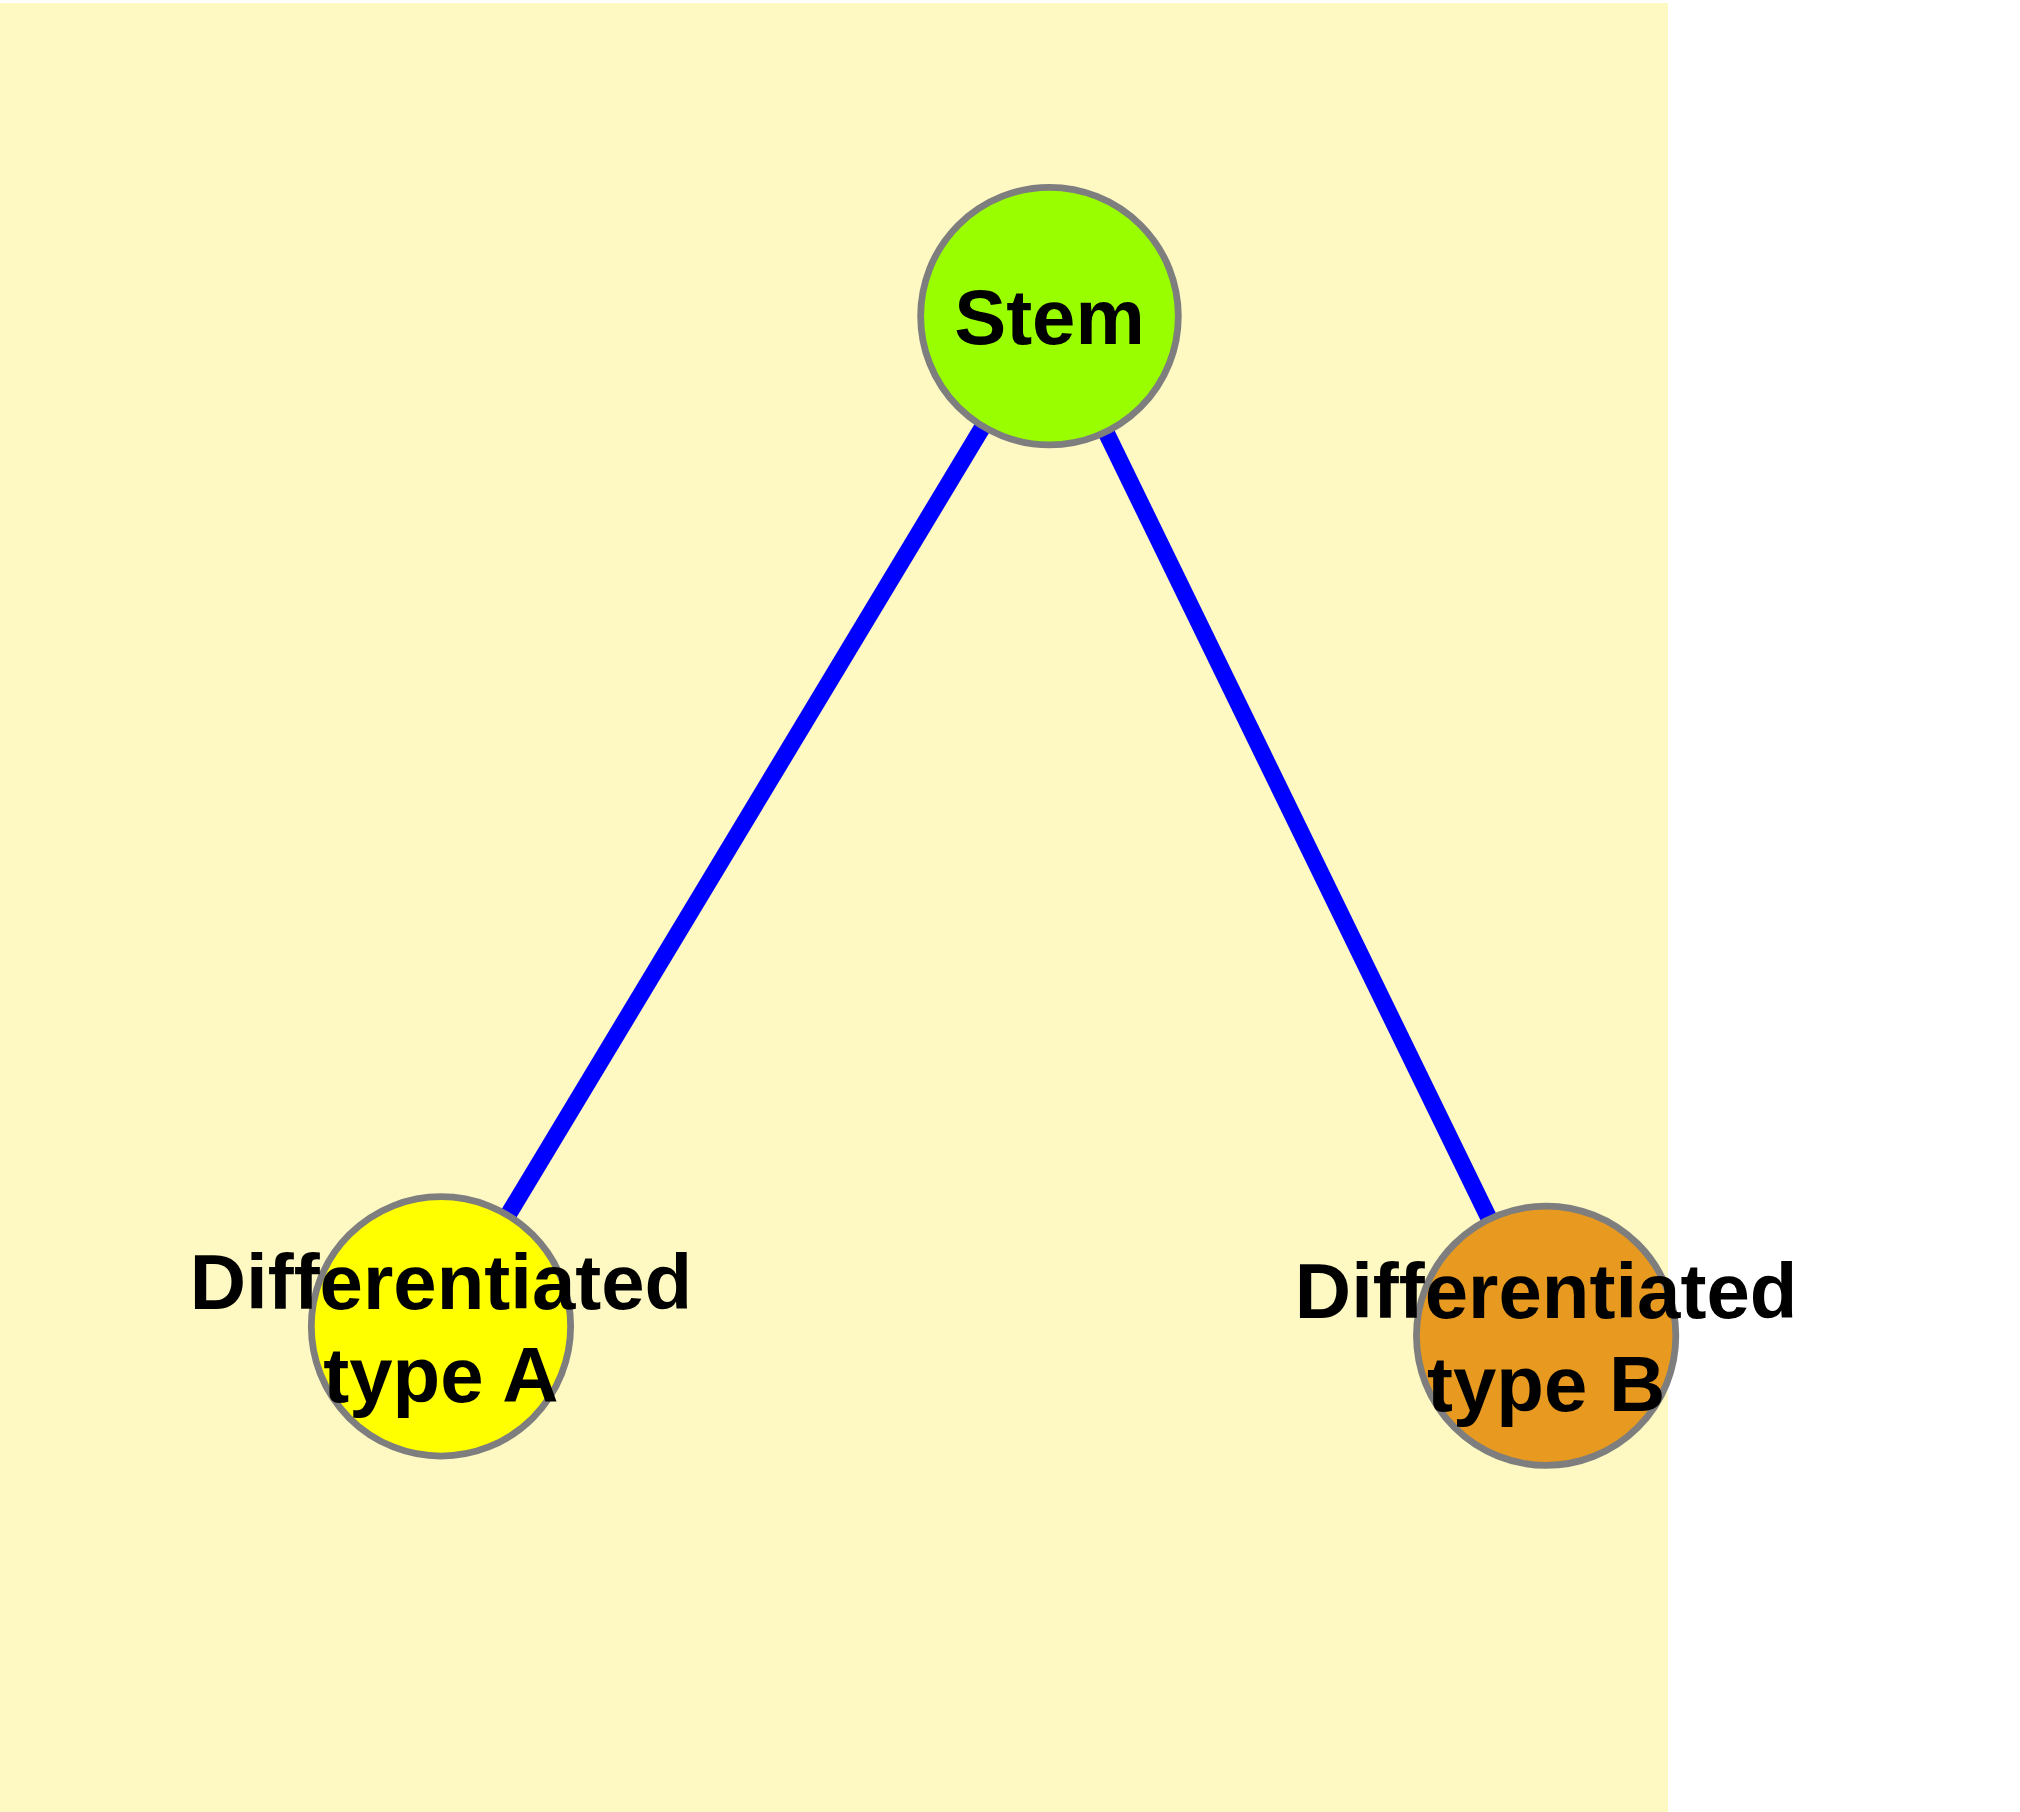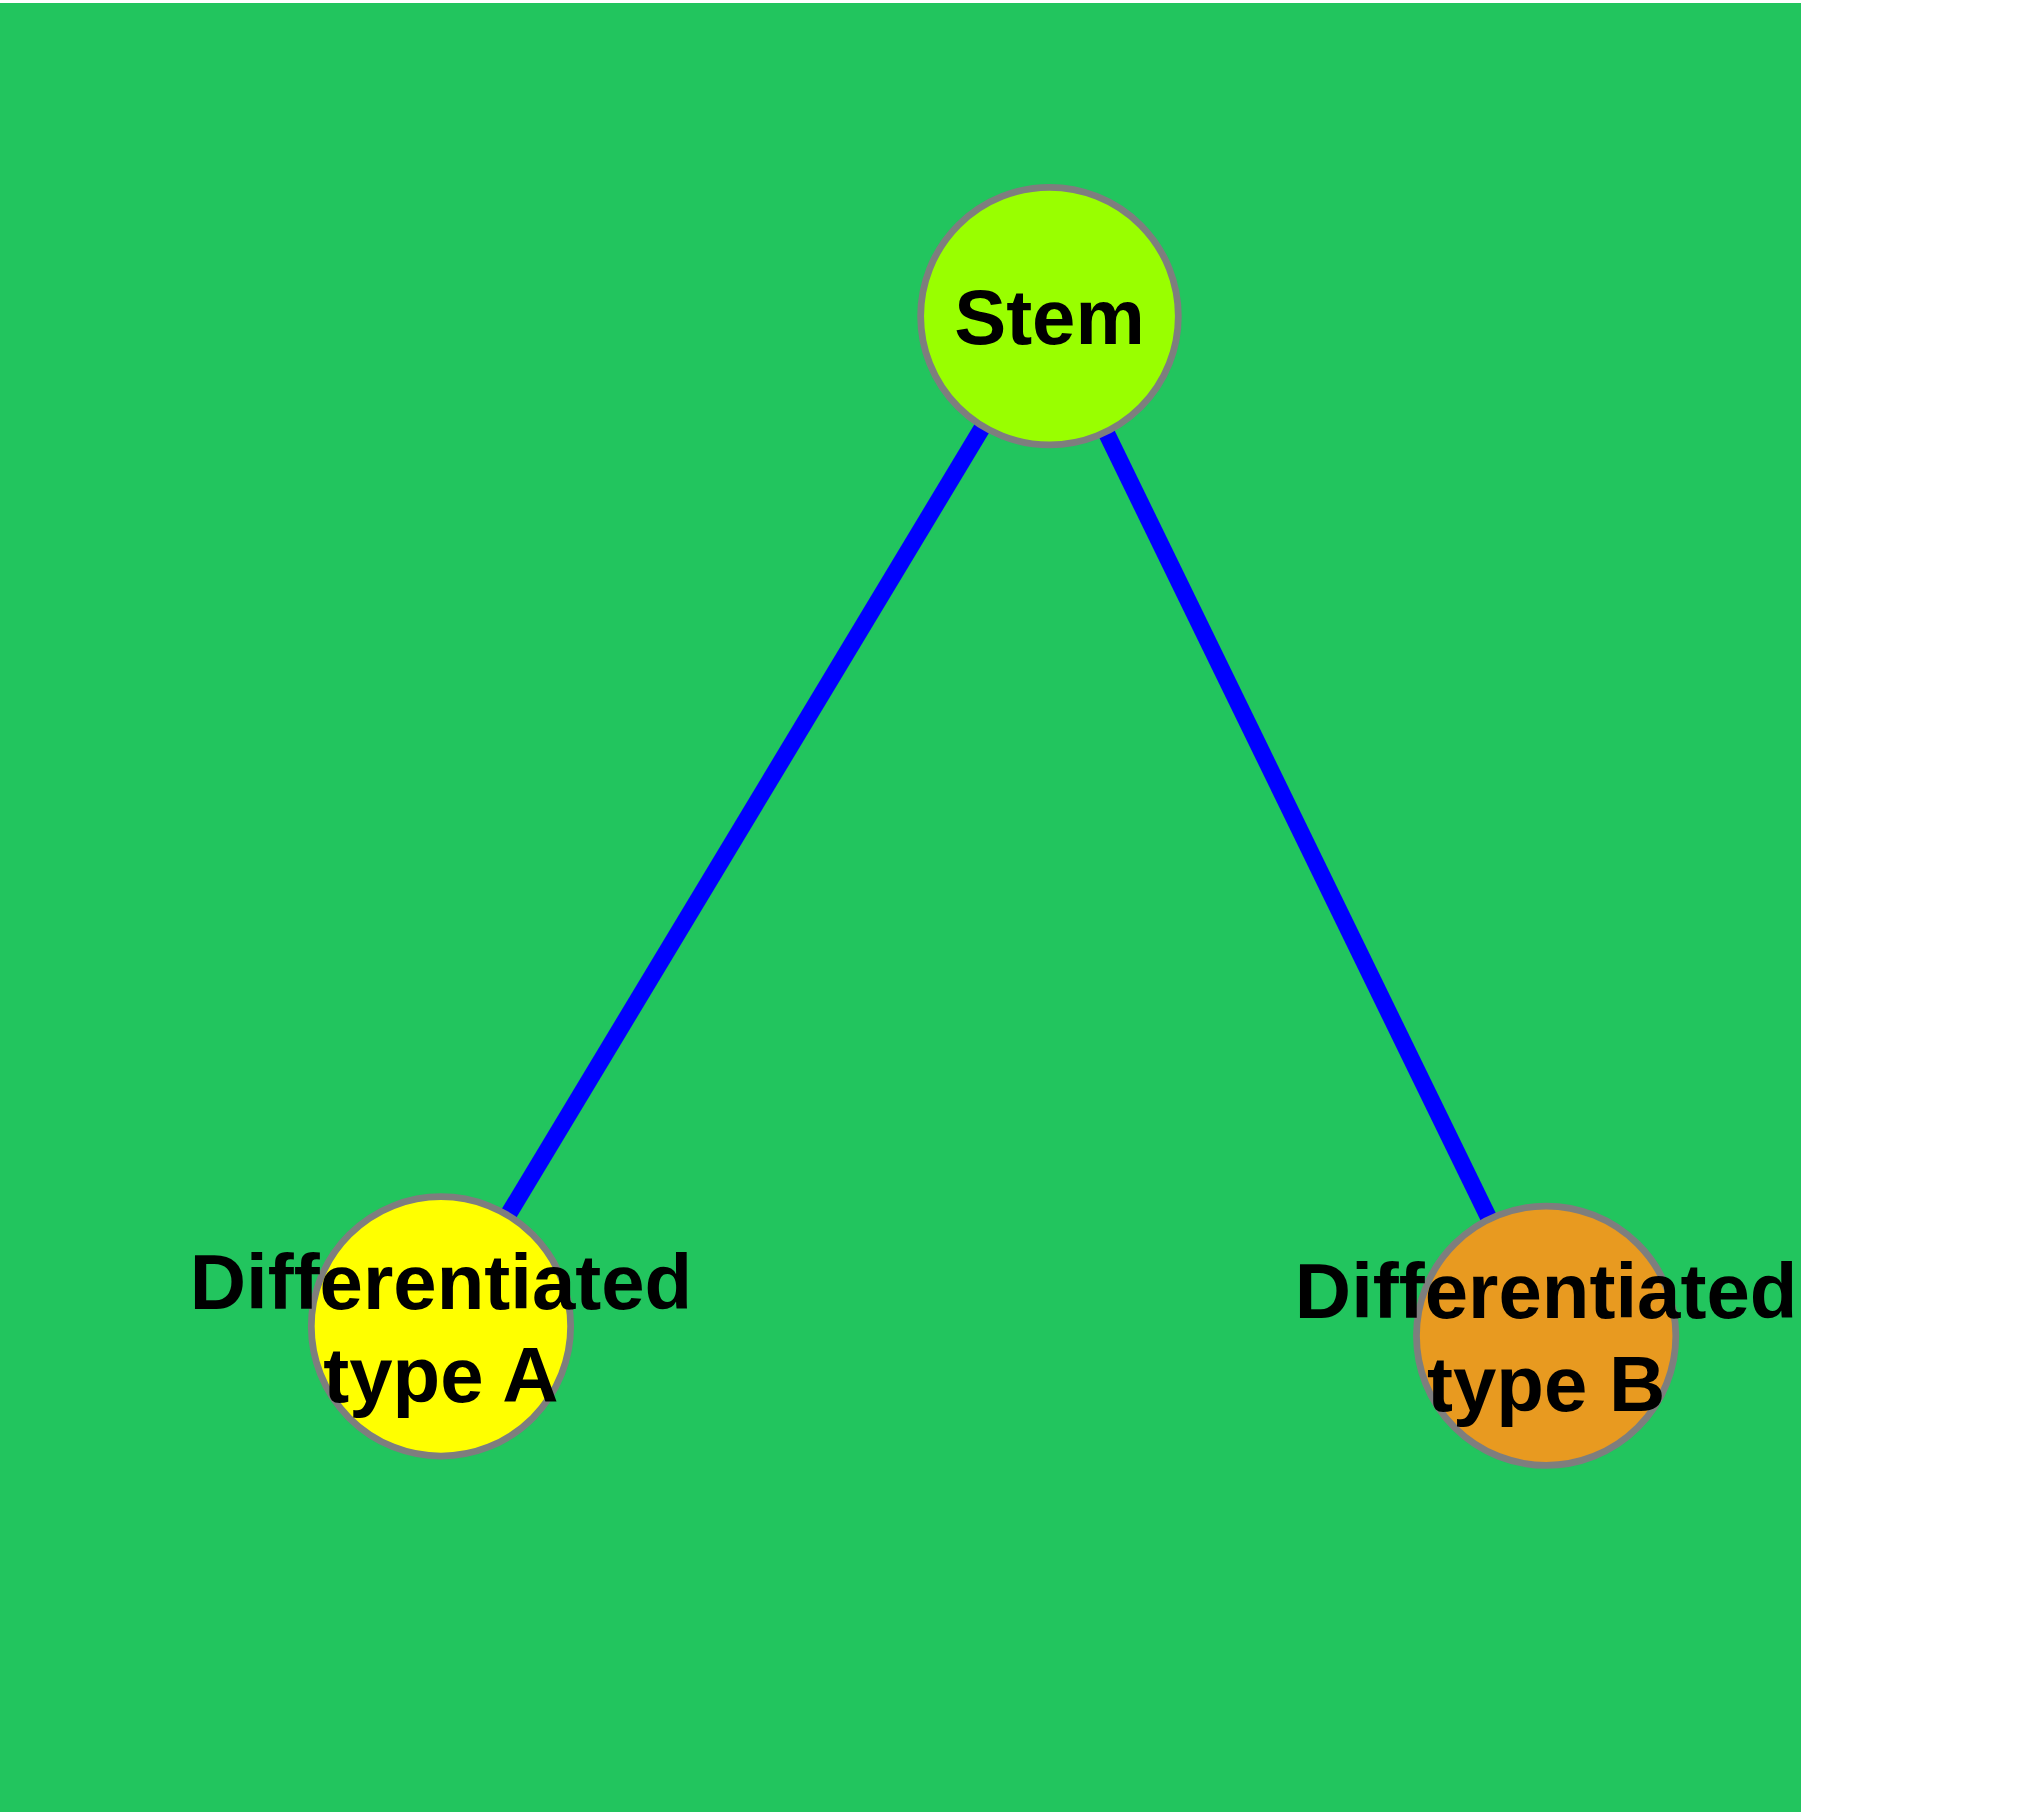--- a/index.html
+++ b/index.html
@@ -8,23 +8,23 @@
     width: 2021px;
     height: 1812px;
     background: #ffffff;
     overflow: hidden;
     font-family: "Liberation Sans", sans-serif;
   }
   .canvas {
     position: absolute;
     top: 2.5px;
     left: 0;
-    width: 1801px;
+    width: 1668px;
     height: 1810px;
-    background: #22c55e;
+    background: #fef9c3;
   }
   svg.graph {
     position: absolute;
     top: -2.5px; 
     left: 0;
     width: 2021px;
     height: 1812px;
     display: block;
   }
   .node-label {

